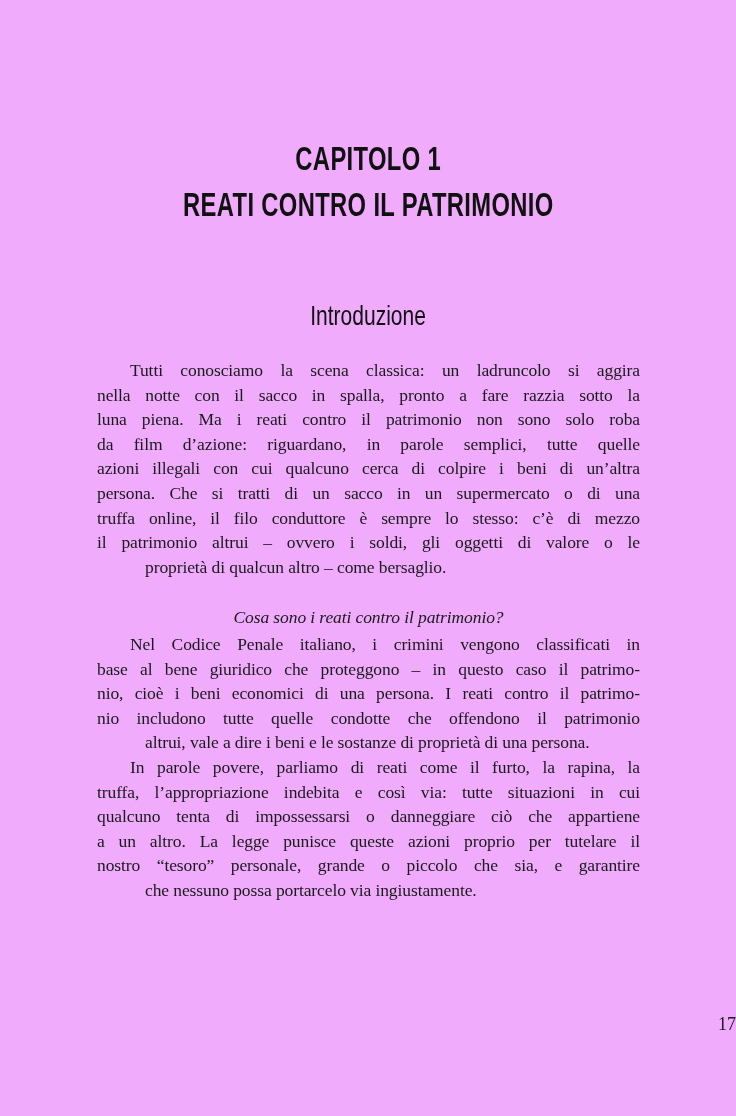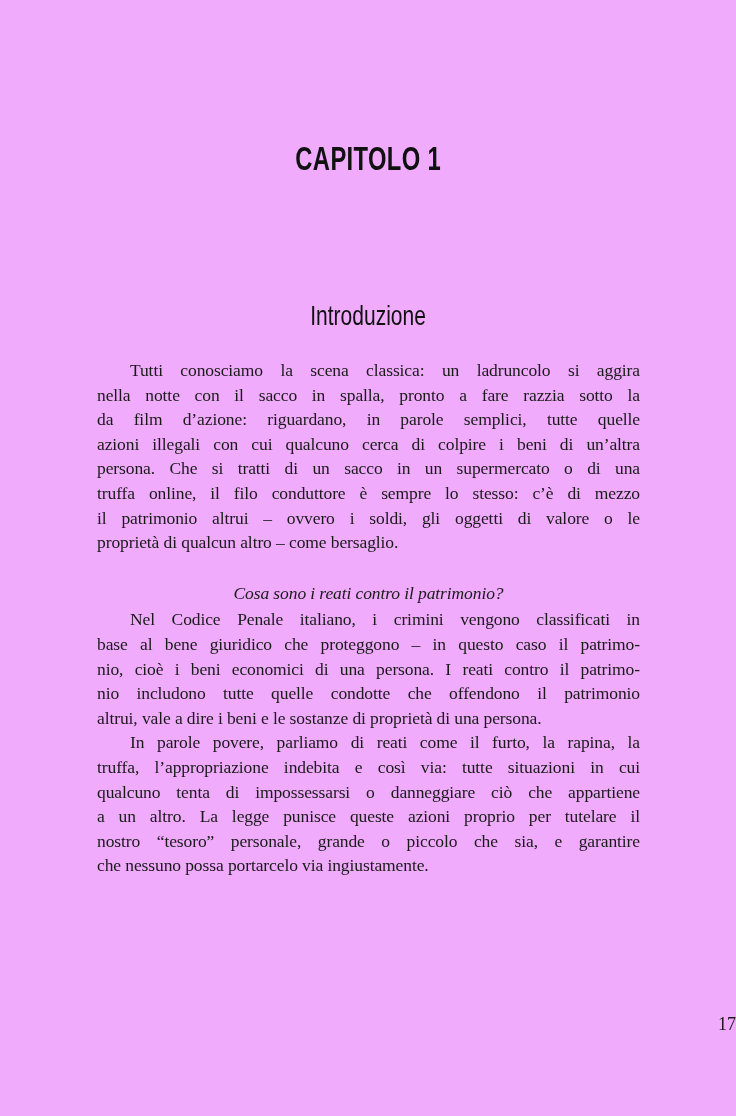--- a/index.html
+++ b/index.html
@@ -73,20 +73,21 @@
   }
   .line {
     text-align: justify;
     text-align-last: justify;
   }
   .line.first {
     text-indent: 33px;
   }
   .line.last {
     text-align-last: left;
+    margin-left: 48px;
   }
   .subheading {
     font-style: italic;
     margin-top: 26px;
     margin-bottom: 2px;
     text-align: center;
   }
 
   
   .page-number {
@@ -102,29 +103,33 @@
 </style>
 </head>
 <body>
 
 <div class="page">
 
   <div class="title-block">
     <div class="title-line">
       <span>CAPITOLO 1</span>
     </div>
+    <div class="title-line">
+      <span>REATI CONTRO IL PATRIMONIO</span>
+    </div>
   </div>
 
   <div class="section-heading">
     <span>Introduzione</span>
   </div>
 
   <div class="body-column">
       <div class="line first">Tutti conosciamo la scena classica: un ladruncolo si aggira</div>
       <div class="line">nella notte con il sacco in spalla, pronto a fare razzia sotto la</div>
+      <div class="line">luna piena. Ma i reati contro il patrimonio non sono solo roba</div>
       <div class="line">da film d’azione: riguardano, in parole semplici, tutte quelle</div>
       <div class="line">azioni illegali con cui qualcuno cerca di colpire i beni di un’altra</div>
       <div class="line">persona. Che si tratti di un sacco in un supermercato o di una</div>
       <div class="line">truffa online, il filo conduttore è sempre lo stesso: c’è di mezzo</div>
       <div class="line">il patrimonio altrui – ovvero i soldi, gli oggetti di valore o le</div>
       <div class="line last">proprietà di qualcun altro – come bersaglio.</div>
       <div class="subheading">Cosa sono i reati contro il patrimonio?</div>
       <div class="line first">Nel Codice Penale italiano, i crimini vengono classificati in</div>
       <div class="line">base al bene giuridico che proteggono – in questo caso il patrimo-</div>
       <div class="line">nio, cioè i beni economici di una persona. I reati contro il patrimo-</div>

